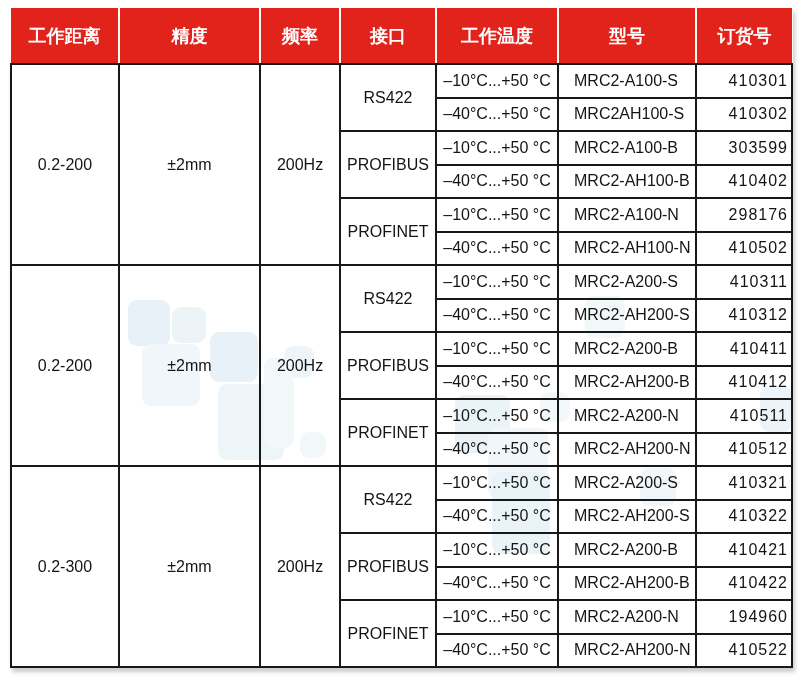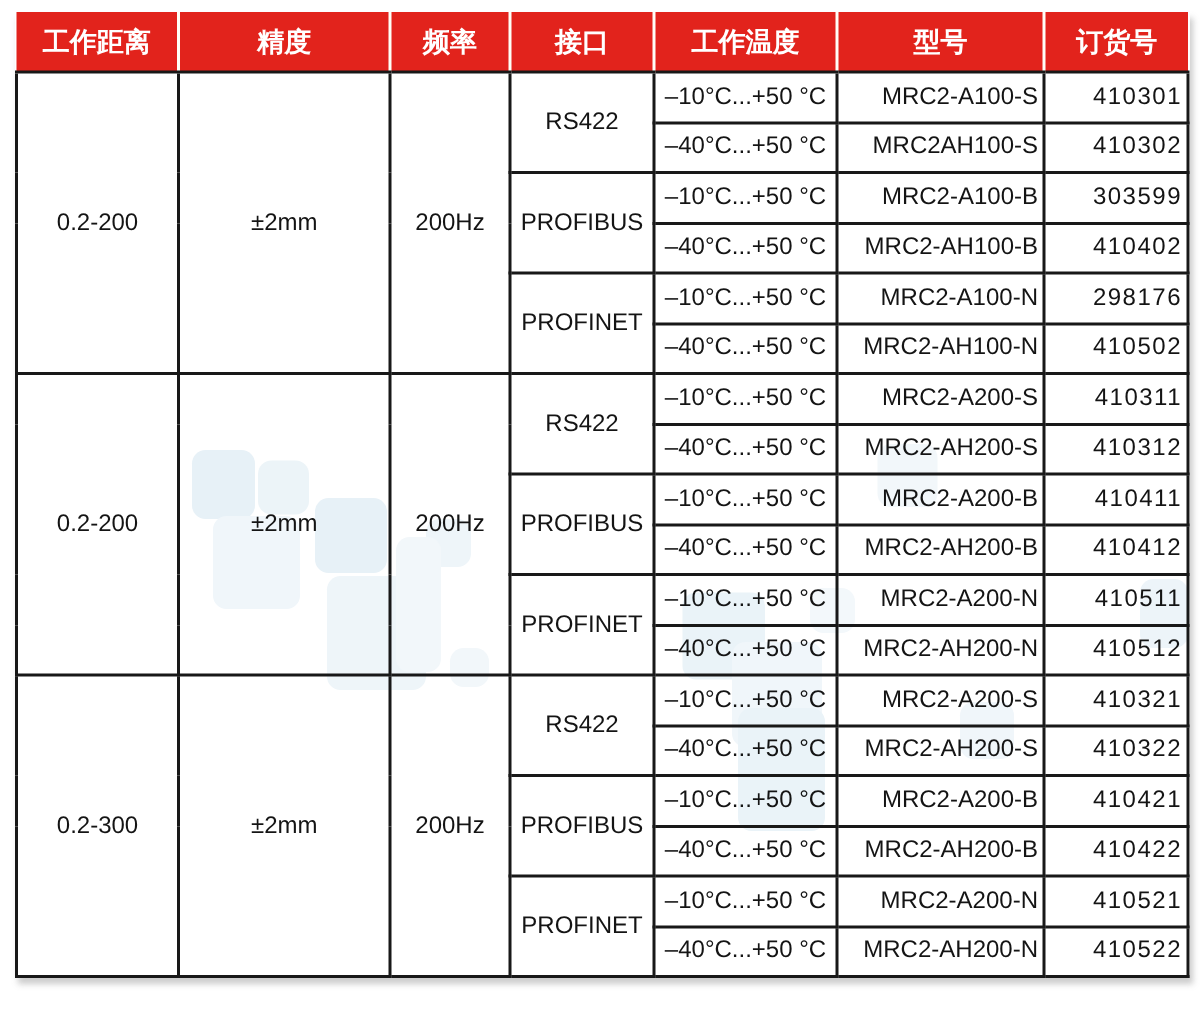--- a/index.html
+++ b/index.html
@@ -7,38 +7,38 @@
     position:relative;width:800px;height:679px;background:#fff;
     font-family:"Liberation Sans", sans-serif;overflow:hidden;
   }
   .wm{position:absolute;border-radius:9px;z-index:0;}
   table.spec{
     position:absolute;left:10px;top:8px;width:781px;z-index:1;
     border-collapse:collapse;table-layout:fixed;
     box-shadow:2px 4px 4px rgba(110,110,110,0.35);
     background:transparent;
   }
-  thead tr{height:40px;}
+  thead tr{height:56px;}
   tbody tr{height:33.5px;}
   th{
     background:var(--header_bg,#e2231c);
     color:var(--header_text,#ffffff);
     font-size:18px;font-weight:bold;padding:0;
     border-right:2px solid var(--separator,#fffef6);
     border-bottom:2px solid var(--border,#181818);
   }
   th:last-child{border-right:none;}
   td{
     border:2px solid var(--border,#181818);
     background:transparent;
     font-size:16px;color:#141414;
     text-align:center;padding:1px 3px;
     white-space:nowrap;overflow:hidden;
   }
-  td.c-model{text-align:right;padding-left:15px;margin-top:44px;}
+  td.c-model{text-align:left;padding-left:15px;margin-top:44px;}
   td.c-order{letter-spacing:1px;text-align:right;}
 </style>
 </head>
 <body>
 
 <div class="page">
 
   <div class="wm" style="left:128px;top:300px;width:42px;height:46px;background:#e7f1f7;"></div>
   <div class="wm" style="left:172px;top:307px;width:34px;height:36px;background:#ecf4f8;"></div>
   <div class="wm" style="left:142px;top:344px;width:58px;height:62px;background:#f0f6fa;"></div>
@@ -174,21 +174,21 @@
       </tr>
       <tr>
         <td class="c-temp">–40°C...+50 °C</td>
         <td class="c-model">MRC2-AH200-B</td>
         <td class="c-order">410422</td>
       </tr>
       <tr>
         <td rowspan="2">PROFINET</td>
         <td class="c-temp">–10°C...+50 °C</td>
         <td class="c-model">MRC2-A200-N</td>
-        <td class="c-order">410521</td>
+        <td class="c-order">194960</td>
       </tr>
       <tr>
         <td class="c-temp">–40°C...+50 °C</td>
         <td class="c-model">MRC2-AH200-N</td>
         <td class="c-order">410522</td>
       </tr>
     </tbody>
   </table>
 </div>
 

